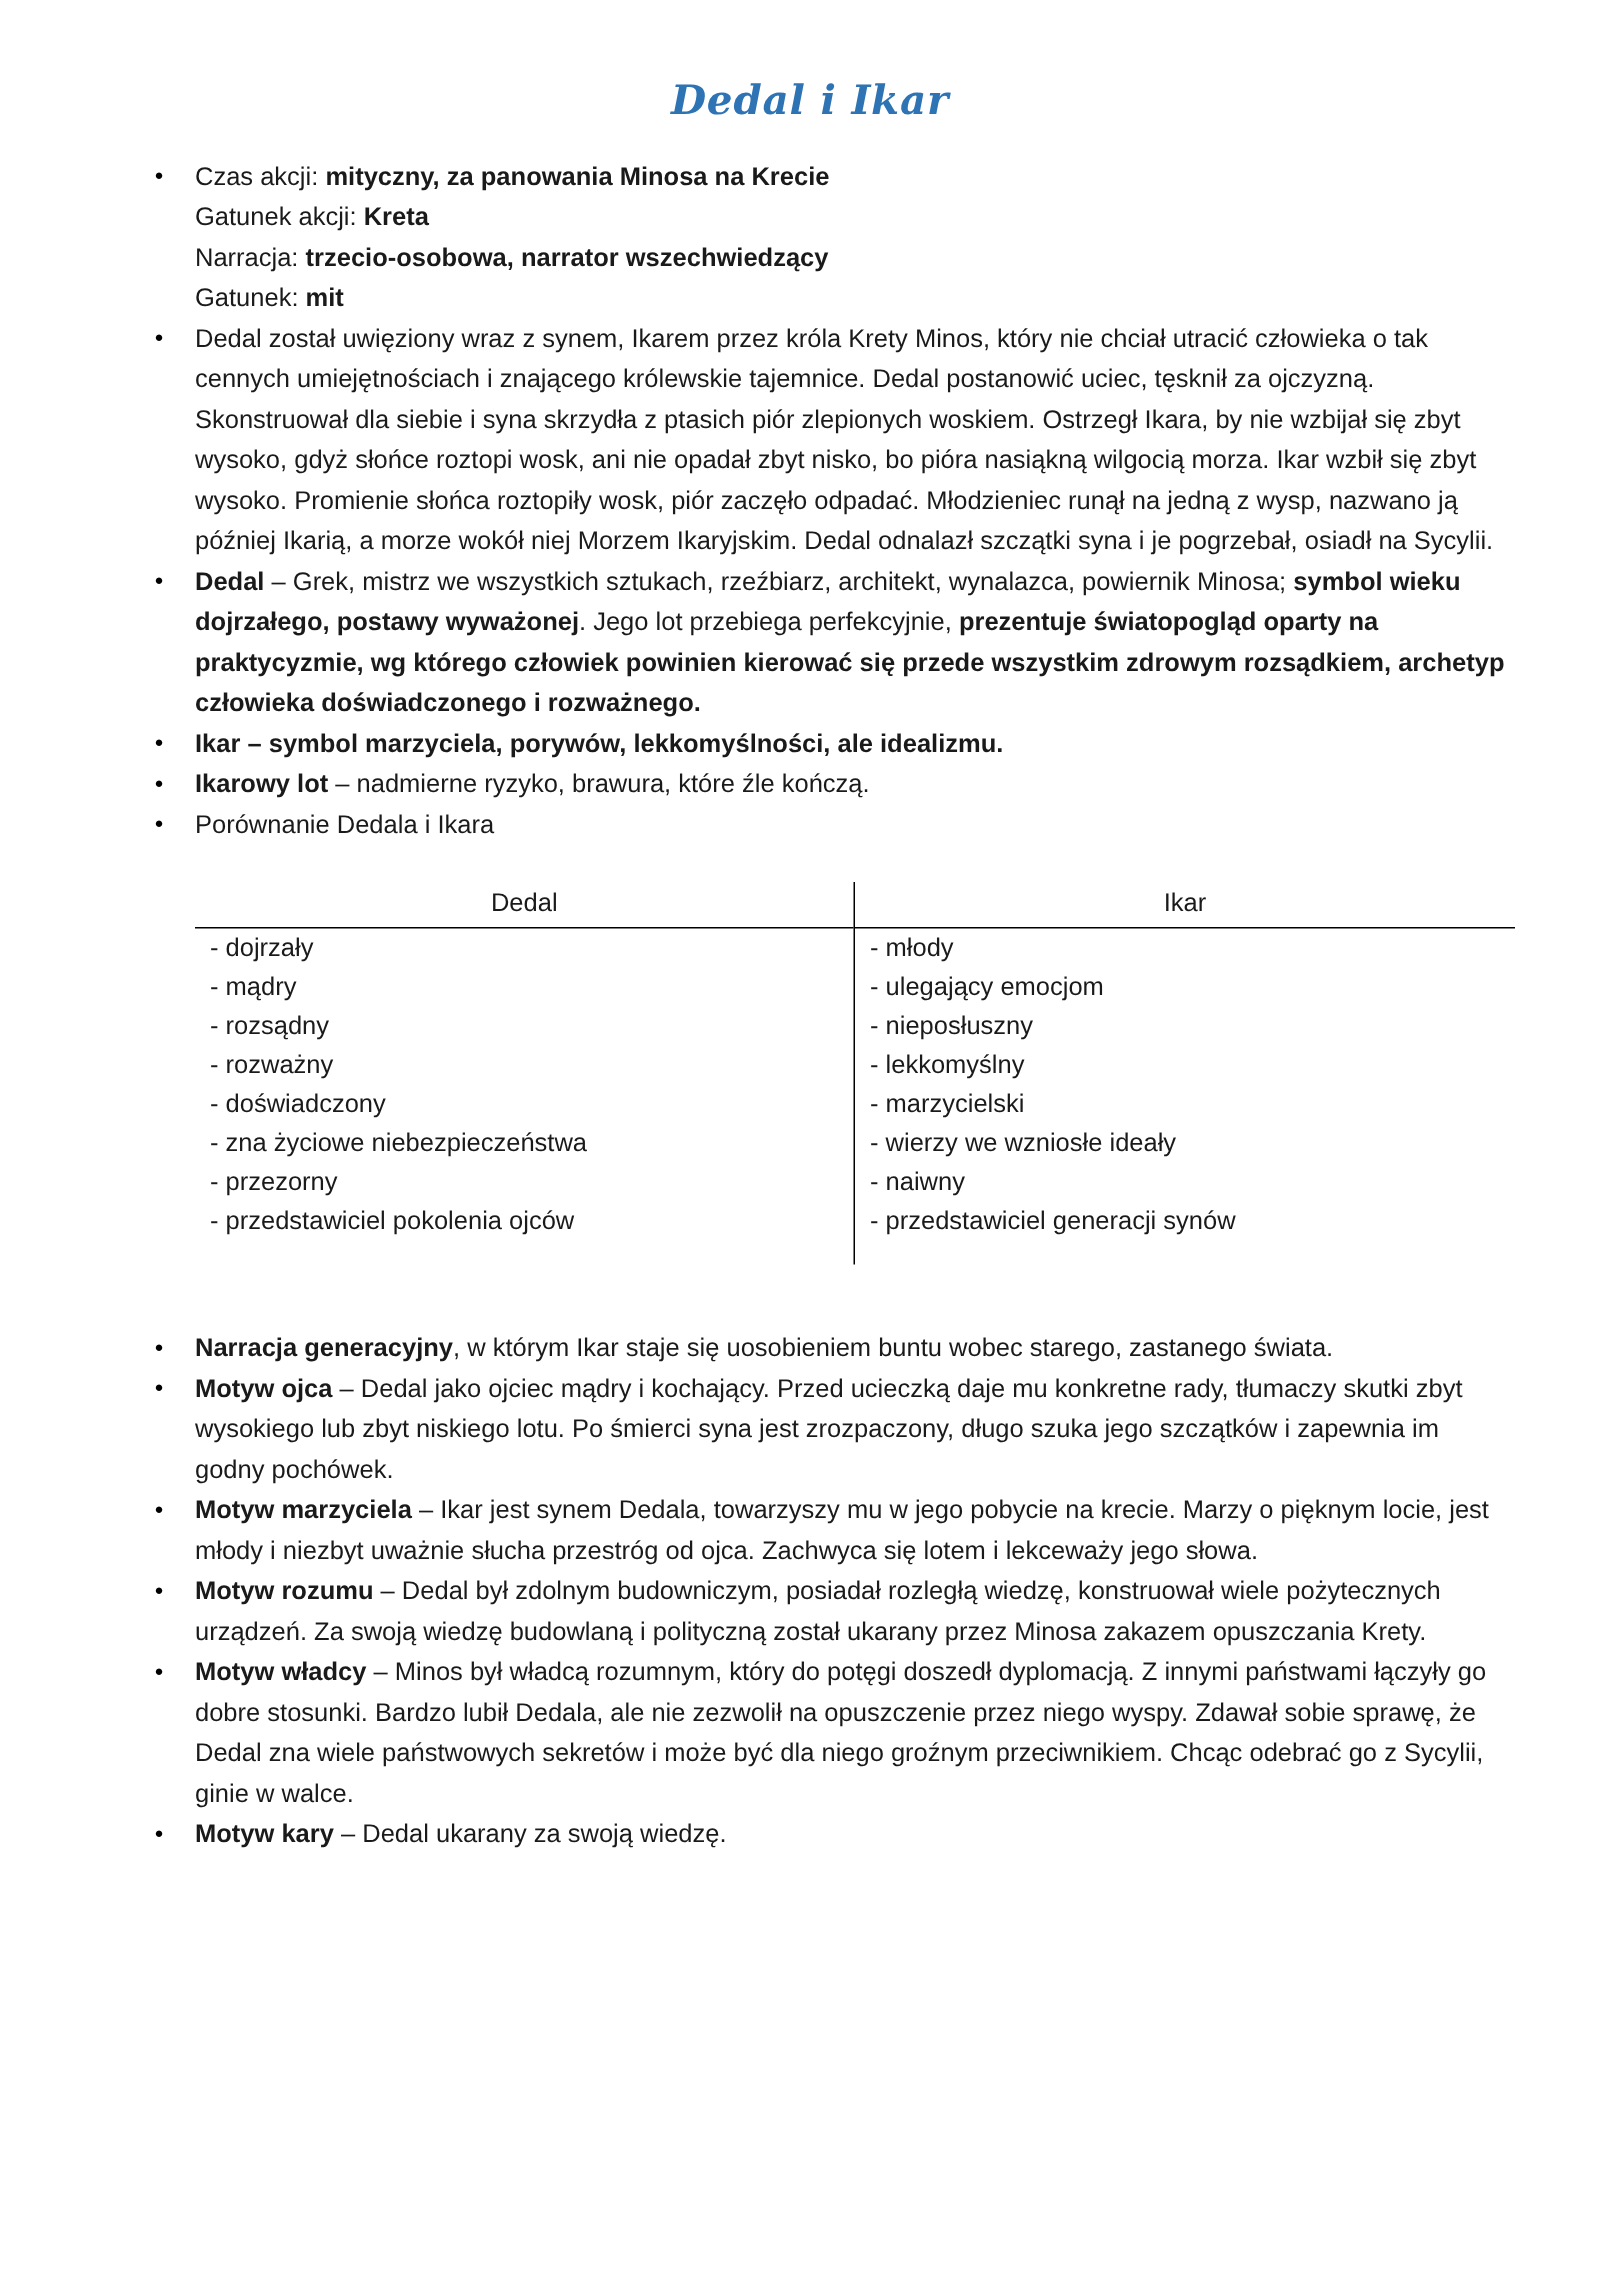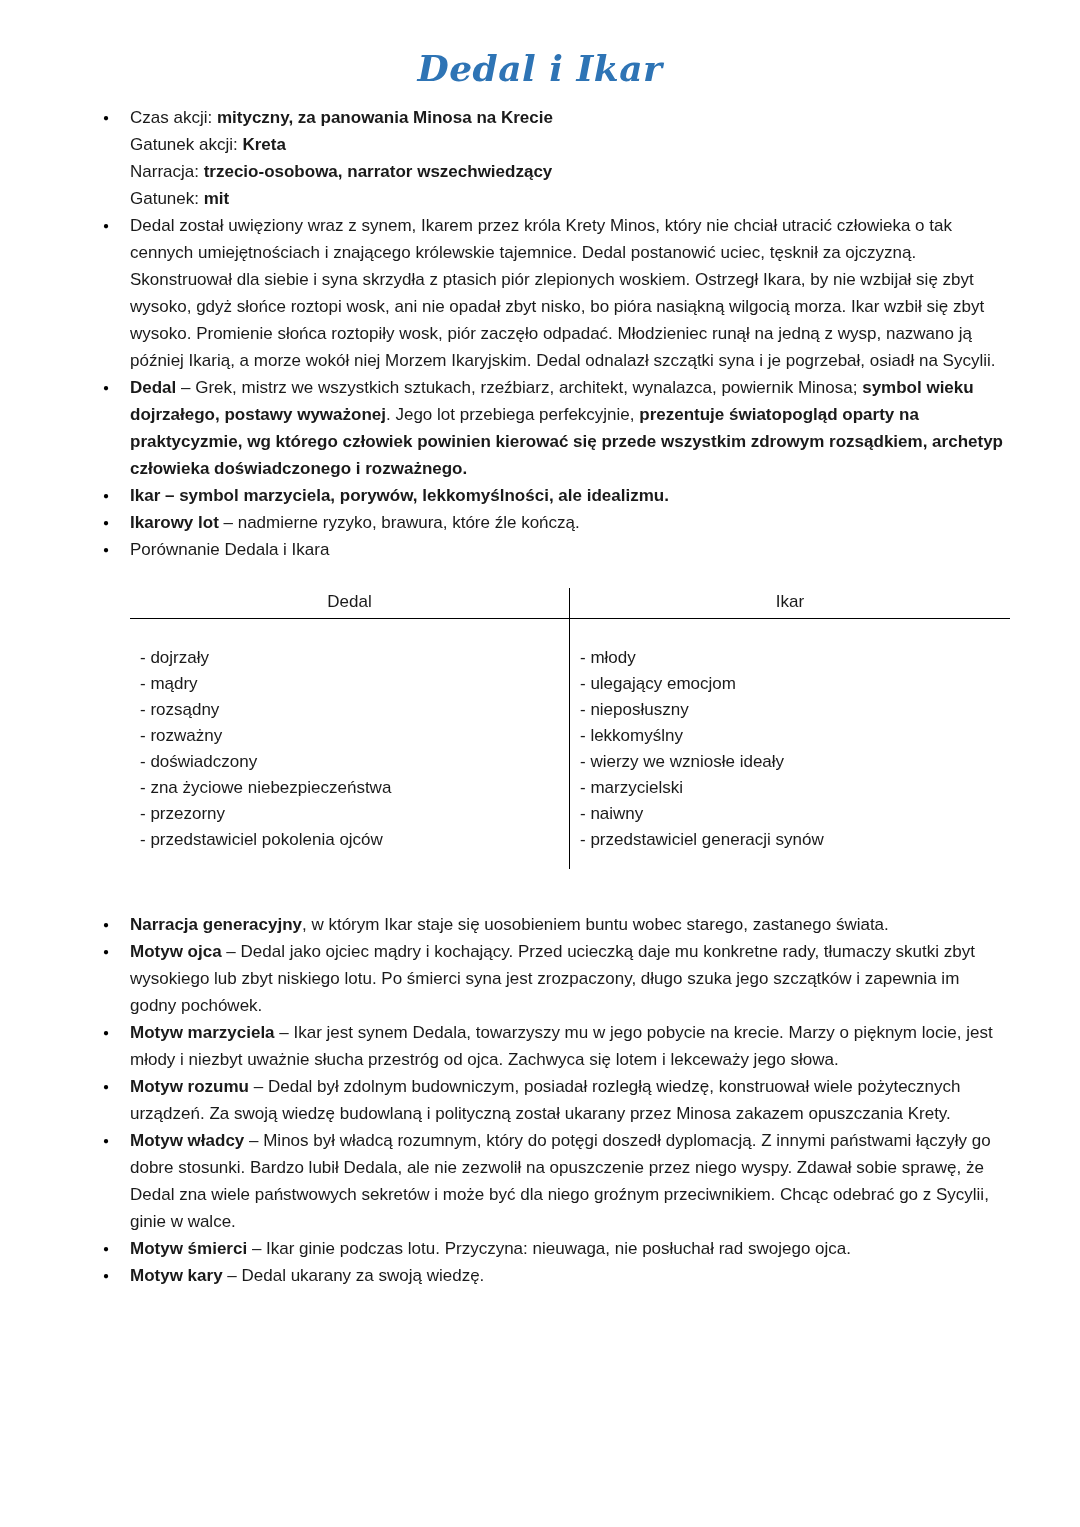--- a/index.html
+++ b/index.html
@@ -20,21 +20,21 @@
     font-size: 17px;
     line-height: 27px;
     padding: 52px 70px 40px 70px;
   }
   .title {
     margin: 0 0 20px 0;
     text-align: center;
     font-family: "DejaVu Serif", serif;
     font-style: italic;
     font-weight: 700;
-    font-size: 36px;
+    font-size: 27px;
     line-height: 32px;
     letter-spacing: 0.5px;
     color: var(--title-color);
   }
   ul.notes {
     list-style: none;
     margin: 0;
     padding: 0;
   }
   ul.notes > li {
@@ -61,21 +61,20 @@
     width: 50%;
     padding-bottom: 16px;
   }
   .col-left { border-right: 1px solid var(--line-color); }
   .th {
     text-align: center;
     border-bottom: 1px solid var(--line-color);
     padding-bottom: 3px;
   }
   .cells {
-    margin-top: 26px;
     padding-left: 10px;
   }
   .cell { line-height: 26px; }
 </style>
 </head>
 <body>
 
 <div class="page">
 
   <h1 class="title">Dedal i Ikar</h1>
@@ -118,22 +117,22 @@
           <div class="cell">- przedstawiciel pokolenia ojców</div>
         </div>
     </div>
     <div class="col col-right">
       <div class="th">Ikar</div>
       <div class="cells" id="col-1">
           <div class="cell">- młody</div>
           <div class="cell">- ulegający emocjom</div>
           <div class="cell">- nieposłuszny</div>
           <div class="cell">- lekkomyślny</div>
+          <div class="cell">- marzycielski</div>
           <div class="cell">- wierzy we wzniosłe ideały</div>
-          <div class="cell">- marzycielski</div>
           <div class="cell">- naiwny</div>
           <div class="cell">- przedstawiciel generacji synów</div>
         </div>
     </div>
   </div>
 
   <ul class="notes" id="bullets-bottom">
       <li>
         <div class="line"><b>Narracja generacyjny</b><span>, w którym Ikar staje się uosobieniem buntu wobec starego, zastanego świata.</span></div>
       </li>
@@ -143,20 +142,17 @@
       <li>
         <div class="line"><b>Motyw marzyciela</b><span> – Ikar jest synem Dedala, towarzyszy mu w jego pobycie na krecie. Marzy o pięknym locie, jest młody i niezbyt uważnie słucha przestróg od ojca. Zachwyca się lotem i lekceważy jego słowa.</span></div>
       </li>
       <li>
         <div class="line"><b>Motyw rozumu</b><span> – Dedal był zdolnym budowniczym, posiadał rozległą wiedzę, konstruował wiele pożytecznych urządzeń. Za swoją wiedzę budowlaną i polityczną został ukarany przez Minosa zakazem opuszczania Krety.</span></div>
       </li>
       <li>
         <div class="line"><b>Motyw władcy</b><span> – Minos był władcą rozumnym, który do potęgi doszedł dyplomacją. Z innymi państwami łączyły go dobre stosunki. Bardzo lubił Dedala, ale nie zezwolił na opuszczenie przez niego wyspy. Zdawał sobie sprawę, że Dedal zna wiele państwowych sekretów i może być dla niego groźnym przeciwnikiem. Chcąc odebrać go z Sycylii, ginie w walce.</span></div>
       </li>
       <li>
-        <div class="line"><b>Motyw śmierci</b><span> – Ikar ginie podczas lotu. Przyczyna: nieuwaga, nie posłuchał rad swojego ojca.</span></div>
-      </li>
-      <li>
         <div class="line"><b>Motyw kary</b><span> – Dedal ukarany za swoją wiedzę.</span></div>
       </li>
     </ul>
 
 </div>
 
 </body></html>

